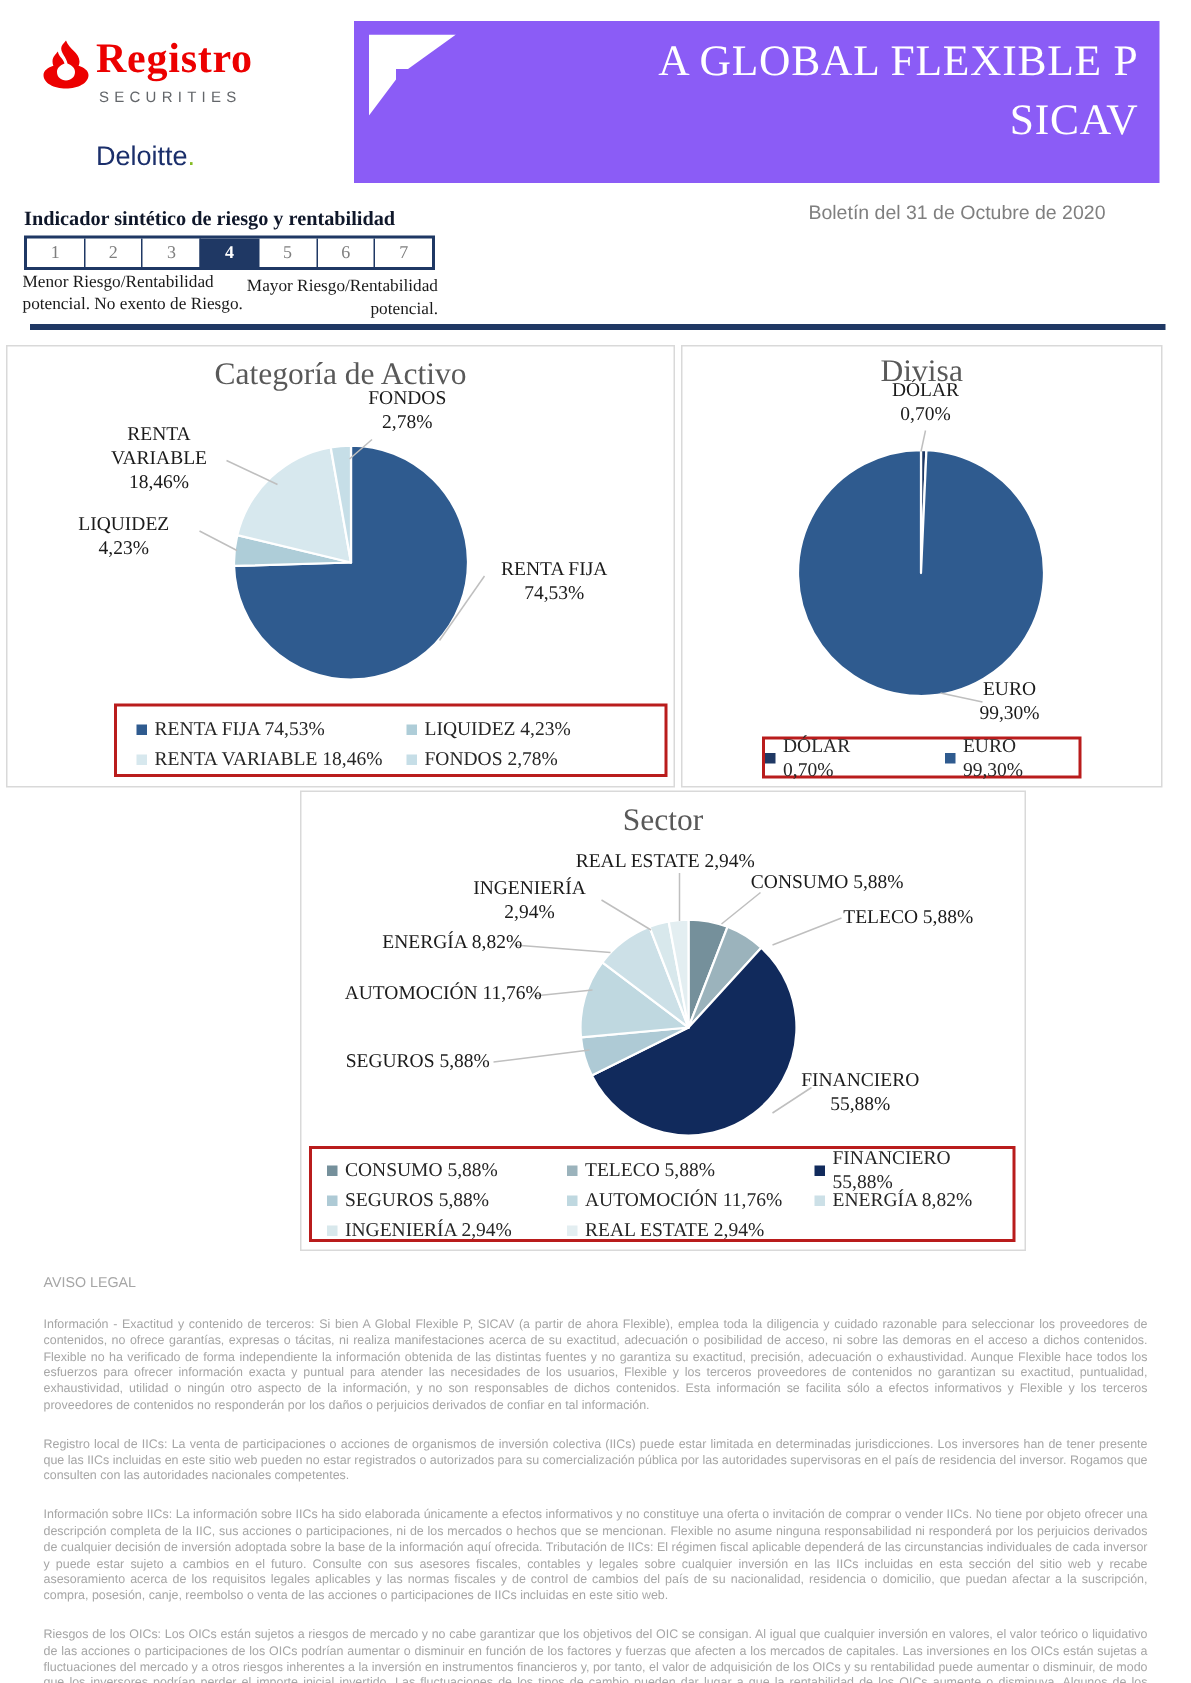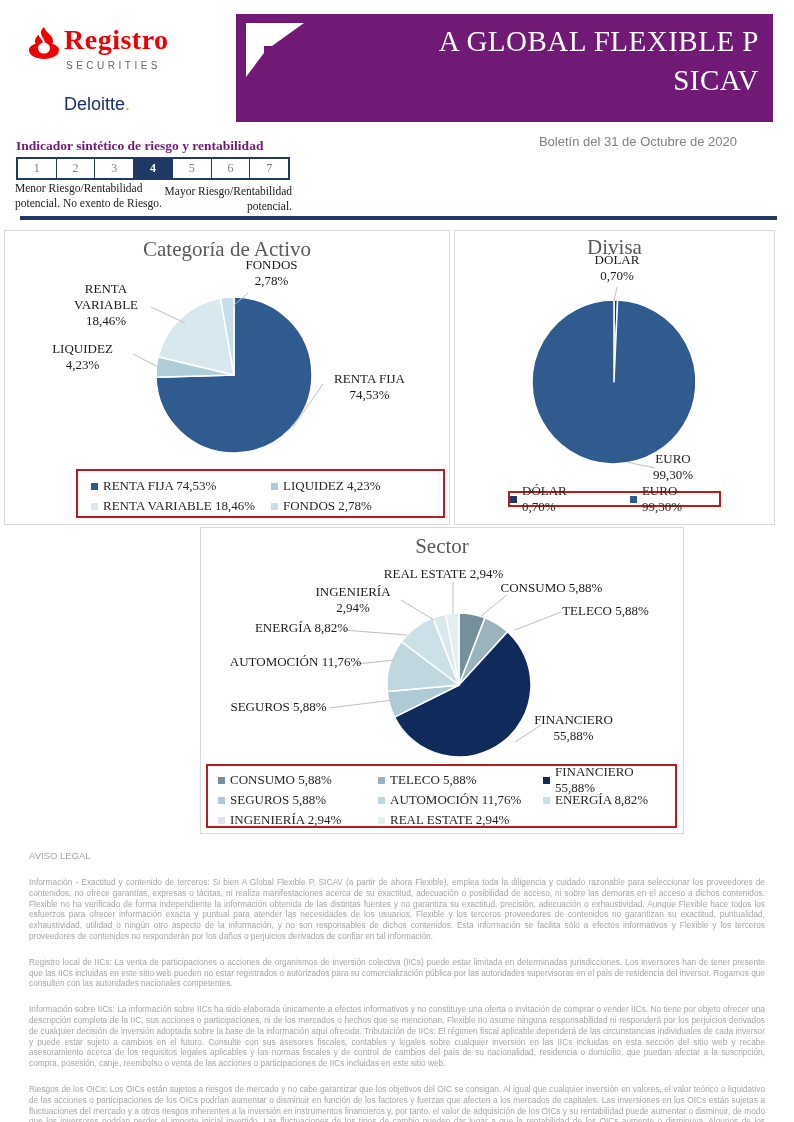--- a/index.html
+++ b/index.html
@@ -10,30 +10,30 @@
   .santander{position:absolute;left:24px;top:18px;width:210px;height:58px;}
   .flame{position:absolute;left:2px;top:8px;}
   .san-word{position:absolute;left:40px;top:6px;font-family:"Liberation Serif",serif;
             font-weight:bold;font-size:28px;color:#EC0000;letter-spacing:0.5px;}
   .san-sub{position:absolute;left:42px;top:42px;font-family:"Liberation Sans",sans-serif;
            font-size:10px;letter-spacing:3.5px;color:#63666A;}
   .deloitte{position:absolute;left:64px;top:94px;font-family:"Liberation Sans",sans-serif;
             font-weight:normal;font-size:18px;color:#1B2F6B;}
   .deloitte .dot{color:#86BC25;}
 
-  .title-box{position:absolute;left:236px;top:14px;width:537px;height:108px;background:#701a75;}
+  .title-box{position:absolute;left:236px;top:14px;width:537px;height:108px;background:#8b5cf6;}
   .flag{position:absolute;left:10px;top:9px;}
   .title-lines{position:absolute;right:14px;top:8px;text-align:right;color:#fff;
                font-size:29px;line-height:39px;letter-spacing:0.5px;}
 
   .date{position:absolute;left:460px;top:134px;width:277px;text-align:right;
         font-family:"Liberation Sans",sans-serif;font-size:13px;color:#7F7F7F;}
 
   
-  .risk-title{position:absolute;left:16px;top:138px;font-size:13.5px;font-weight:bold;color:#701a75;}
+  .risk-title{position:absolute;left:16px;top:138px;font-size:13.5px;font-weight:bold;color:#0f172a;}
   .scale{position:absolute;left:16px;top:157px;width:270px;height:19px;display:flex;
          border:2px solid #1F3864;background:#fff;}
   .cell{flex:1;display:flex;align-items:center;justify-content:center;
         border-left:1px solid #1F3864;font-size:12px;color:#7F7F7F;}
   .cell:first-child{border-left:none;}
   .cell.active{background:#1F3864;color:#fff;font-weight:bold;}
   .note-left{position:absolute;left:15px;top:181px;width:175px;font-size:11.5px;line-height:1.3;}
   .note-right{position:absolute;left:158px;top:184px;width:134px;font-size:11.5px;line-height:1.3;text-align:right;}
   .rule{position:absolute;left:20px;top:216px;width:757px;height:4px;background:#1F3864;}
 
@@ -46,21 +46,21 @@
                font-size:21px;color:#595959;}
   .cb2 .chart-title{top:4px;}
   svg.lay{position:absolute;left:0;top:0;}
   .callout{position:absolute;font-size:13px;color:#1a1a1a;text-align:center;line-height:1.22;}
   .callout .nm,.callout .pc{display:inline;}
   .callout.stack .nm,.callout.stack .pc{display:block;}
 
   .legend-box{position:absolute;border:2px solid #b91c1c;background:#fff;box-sizing:border-box;}
   .lg1{left:71px;top:238px;width:369px;height:49px;display:grid;
        grid-template-columns:180px auto;padding:5px 0 0 13px;align-content:start;}
-  .lg2{left:53px;top:260px;width:213px;height:16px;display:flex;gap:28px;
+  .lg2{left:53px;top:260px;width:213px;height:28px;display:flex;gap:28px;
        align-items:center;justify-content:flex-start;}
   .lg3{left:5px;top:236px;width:471px;height:64px;display:grid;
        grid-template-columns:160px 165px auto;padding:4px 0 0 10px;align-content:start;}
   .li{display:flex;align-items:center;gap:5px;font-size:13px;color:#262626;height:20px;}
   .mk{width:7px;height:7px;flex:none;display:inline-block;}
 
   
   .legal{position:absolute;left:14px;top:835px;width:766px;
          font-family:"Liberation Sans",sans-serif;font-size:8.3px;line-height:10.8px;
          color:#A6A6A6;text-align:justify;}

